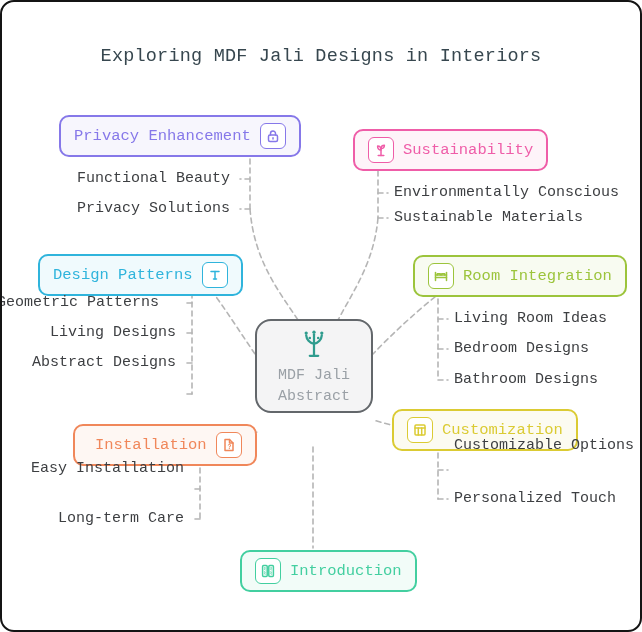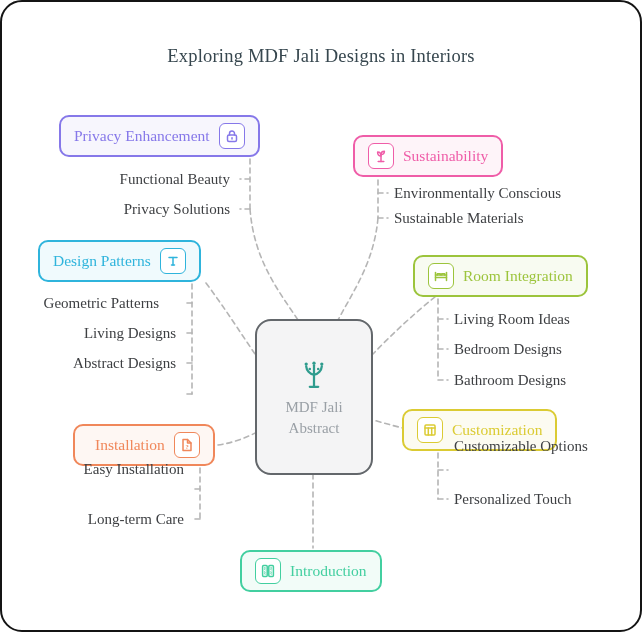--- a/index.html
+++ b/index.html
@@ -1,19 +1,19 @@
 <!DOCTYPE html>
 <html><head>
 <meta charset="utf-8">
 <style>
   html,body{margin:0;padding:0;background:#fff;}
   .frame{
     position:relative;width:642px;height:632px;box-sizing:border-box;
-    background:#ffffff;border:2px solid #141414;border-radius:22px;overflow:hidden;
-    font-family:Liberation Serif, serif;
+    background:#ffffff;border:2px solid #141414;border-radius:14px;overflow:hidden;
+    font-family:Liberation Mono, monospace;
   }
   .title{
     position:absolute;top:44px;left:0;width:100%;text-align:center;
     font-size:18.5px;font-weight:500;color:#37474f;letter-spacing:.2px;
   }
   svg.connectors{position:absolute;inset:0;width:642px;height:632px;}
   svg.connectors path{fill:none;stroke:var(--c,#b5b5b5);stroke-width:1.6;stroke-dasharray:5 4;stroke-linecap:round;}
 
   .node{
     position:absolute;display:flex;align-items:center;gap:9px;height:42px;
@@ -27,21 +27,21 @@
   }
   .badge svg{display:block;stroke:currentColor;fill:none;stroke-width:1.5;stroke-linecap:round;stroke-linejoin:round;}
 
   .child{
     position:absolute;height:20px;line-height:20px;font-size:15px;color:#3d3f42;
     white-space:nowrap;z-index:2;
   }
   .child.r{text-align:left;}
 
   .center-node{
-    position:absolute;left:253px;top:317px;width:118px;height:156px;box-sizing:border-box;
+    position:absolute;left:253px;top:317px;width:118px;height:94px;box-sizing:border-box;
     border:2px solid #63676b;border-radius:16px;background:#f4f4f5;
     display:flex;flex-direction:column;align-items:center;justify-content:center;gap:5px;z-index:2;
   }
   .center-node .tree{color:#2f9c8e;}
   .center-node .tree svg{display:block;stroke:currentColor;fill:none;stroke-width:1.5;stroke-linecap:round;stroke-linejoin:round;}
   .center-node .clabel{color:#9aa0a6;font-size:15px;font-weight:500;text-align:center;line-height:1.35;}
 </style>
 </head>
 <body>
 
@@ -93,35 +93,35 @@
       <svg width="16" height="16" viewBox="0 0 16 16">
           <rect x="3.5" y="7" width="9" height="6.5" rx="1.5"></rect>
           <path d="M5.5 7V5.5a2.5 2.5 0 0 1 5 0V7"></path>
           <path d="M8 9.8v1.2"></path>
         </svg>
     </span>
   </div>
   <div class="child r" style="right:410px;top:167px">Functional Beauty</div>
   <div class="child r" style="right:410px;top:197px">Privacy Solutions</div>
 
-  <div class="node" style="left: 351px; top: 133px; --c: #ef5da8;">
+  <div class="node" style="left: 351px; top: 127px; --c: #ef5da8;">
     <span class="badge">
       <svg width="16" height="16" viewBox="0 0 16 16">
           <path d="M8 13.5V7.5"></path>
           <path d="M8 8C8 5.5 6.6 4 4.6 4 4.6 6.4 6 8 8 8Z"></path>
           <path d="M8 6.5C8 4.6 9.4 3.2 11.4 3.2 11.4 5.2 10 6.5 8 6.5Z"></path>
           <path d="M5.2 13.5h5.6"></path>
         </svg>
     </span>
     <span>Sustainability</span>
   </div>
   <div class="child" style="left:392px;top:181px">Environmentally Conscious</div>
   <div class="child" style="left:392px;top:206px">Sustainable Materials</div>
 
-  <div class="node" style="left: 36px; top: 238px; --c: #2fb4dc;">
+  <div class="node" style="left: 36px; top: 252px; --c: #2fb4dc;">
     <span>Design Patterns</span>
     <span class="badge">
       <svg width="16" height="16" viewBox="0 0 16 16">
           <path d="M4 4.5h8"></path>
           <path d="M8 4.5V12"></path>
           <path d="M6.5 12h3"></path>
         </svg>
     </span>
   </div>
   <div class="child r" style="right:481px;top:291px">Geometric Patterns</div>
@@ -151,21 +151,21 @@
       <svg width="16" height="16" viewBox="0 0 16 16">
           <path d="M4 2.5h4.5L12 6v7.5H4z"></path>
           <path d="M8.5 2.5V6H12"></path>
           <text x="6.4" y="12" font-size="6.5" font-weight="bold" fill="currentColor" stroke="none">?</text>
         </svg>
     </span>
   </div>
   <div class="child r" style="right:456px;top:457px">Easy Installation</div>
   <div class="child r" style="right:456px;top:507px">Long-term Care</div>
 
-  <div class="node" style="left: 400px; top: 407px; --c: #dbcb33;">
+  <div class="node" style="left: 390px; top: 407px; --c: #dbcb33;">
     <span class="badge">
       <svg width="16" height="16" viewBox="0 0 16 16">
           <rect x="3" y="3" width="10" height="10" rx="1"></rect>
           <path d="M3 6h10"></path>
           <path d="M6.3 6v7"></path>
           <path d="M9.7 6v7"></path>
         </svg>
     </span>
     <span>Customization</span>
   </div>

